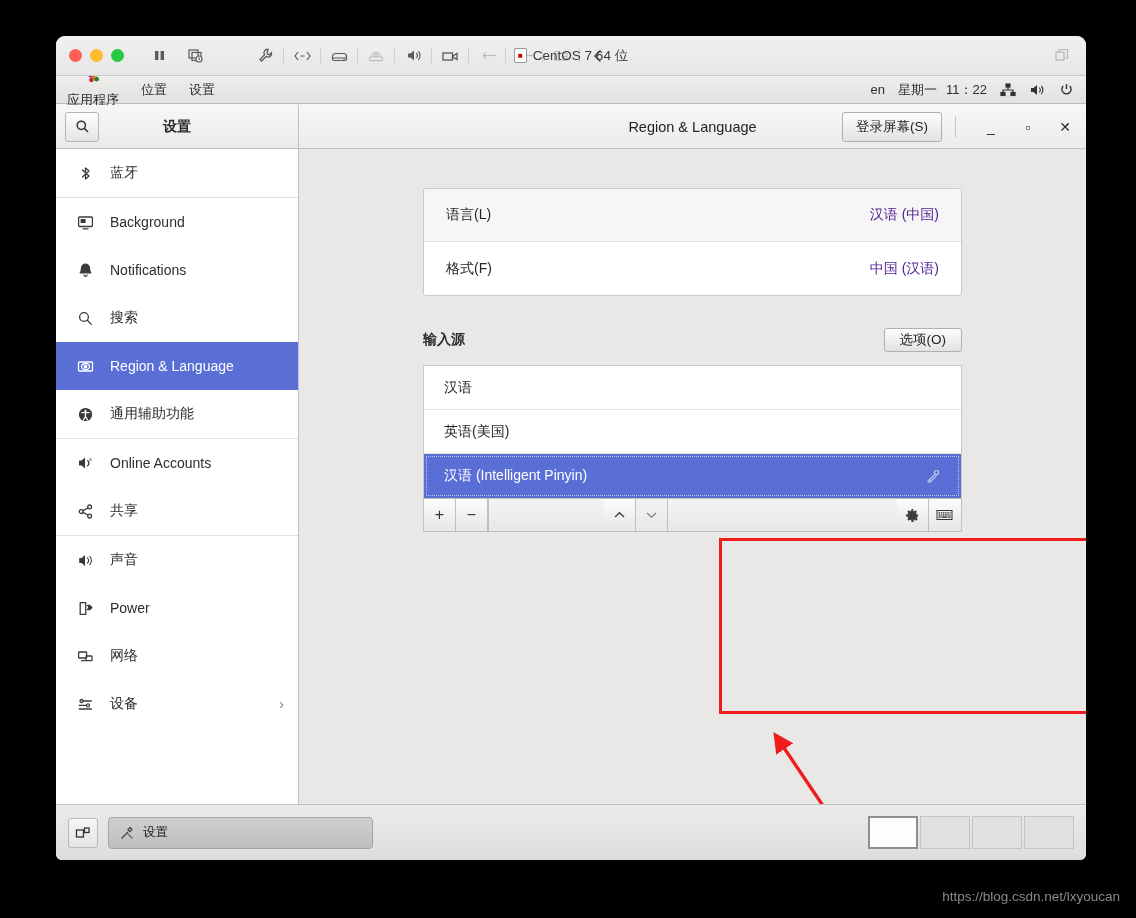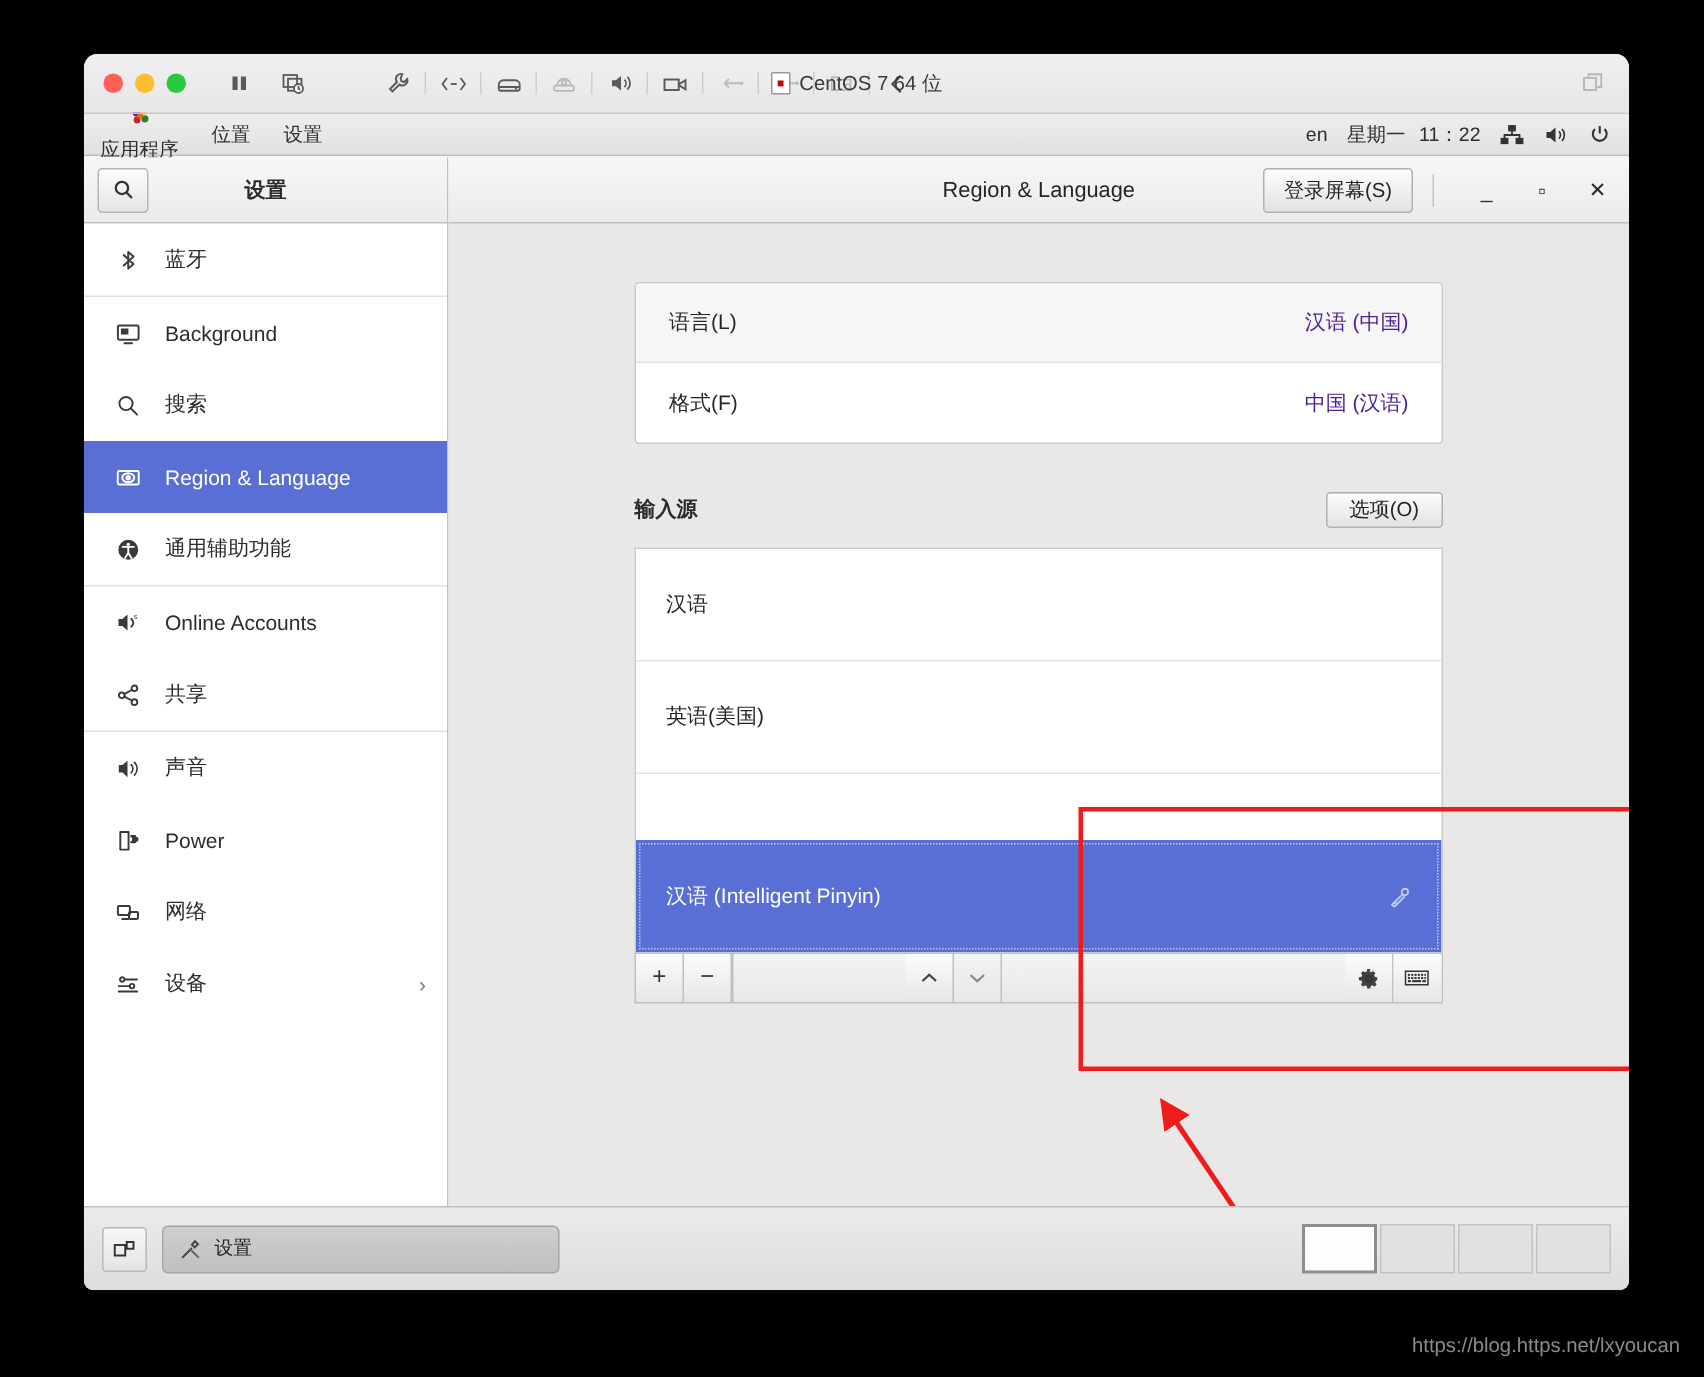--- a/index.html
+++ b/index.html
@@ -180,28 +180,28 @@
     display: flex; align-items: center;
   }
 
   #is-list {
     margin-top: 8px;
     background: #fff; border: 1px solid #c9c9c9;
     border-bottom: none;
     overflow: hidden;
   }
   .is-row {
-    height: 75px; display: flex; align-items: center;
+    height: 44px; display: flex; align-items: center;
     padding: 0 20px; font-size: 14px; color: #272727;
     border-bottom: 1px solid #e4e4e4;
   }
   .is-row.selected {
     background: #5a6fd6; color: #fff;
     border-bottom: none;
-    outline: 1px dotted rgba(255,255,255,.6); outline-offset: -3px; margin-top: 44px;
+    outline: 1px dotted rgba(255,255,255,.6); outline-offset: -3px;
   }
   .is-row .prefs { margin-left: auto; opacity: .8; }
 
   #is-toolbar {
     display: flex; align-items: center;
     height: 34px;
     background: linear-gradient(#f4f4f4, #e7e7e7);
     border: 1px solid #c0c0c0;
   }
   .tb-btn {
@@ -450,20 +450,29 @@
                   <rect x="1.6" y="3" width="13.8" height="9.5" rx="1"></rect>
                   <rect x="3.6" y="5" width="5" height="4" fill="currentColor" stroke="none"></rect>
                   <path d="M6 14.8h5"></path>
                 </svg>
               </span>
               <span>Background</span>
             </div>
             <div class="side-item">
               <span class="si-icon">
                 <svg width="17" height="17" viewBox="0 0 17 17" fill="none" stroke="currentColor" stroke-width="1.3" stroke-linecap="round" stroke-linejoin="round">
+                  <path d="M8.5 2.2a4 4 0 0 0-4 4c0 3.5-1.3 4.6-1.3 4.6h10.6s-1.3-1.1-1.3-4.6a4 4 0 0 0-4-4z" fill="currentColor"></path>
+                  <path d="M7 13.2a1.6 1.6 0 0 0 3 0"></path>
+                </svg>
+              </span>
+              <span>Notifications</span>
+            </div>
+            <div class="side-item">
+              <span class="si-icon">
+                <svg width="17" height="17" viewBox="0 0 17 17" fill="none" stroke="currentColor" stroke-width="1.3" stroke-linecap="round" stroke-linejoin="round">
                   <circle cx="7" cy="7" r="4.4"></circle>
                   <path d="M10.3 10.3 14.4 14.4"></path>
                 </svg>
               </span>
               <span>搜索</span>
             </div>
             <div class="side-item selected">
               <span class="si-icon">
                 <svg width="17" height="17" viewBox="0 0 17 17" fill="none" stroke="currentColor" stroke-width="1.3" stroke-linecap="round" stroke-linejoin="round">
                   <rect x="1.5" y="4" width="14" height="9" rx="1"></rect>
@@ -682,13 +691,13 @@
     </div>
     <div id="workspaces">
       <div class="ws active"></div>
       <div class="ws"></div>
       <div class="ws"></div>
       <div class="ws"></div>
     </div>
   </div>
 </div>
 
-<div id="watermark">https://blog.https.net/lxyoucan</div>
+<div id="watermark">https://blog.csdn.net/lxyoucan</div>
 
 </body></html>

